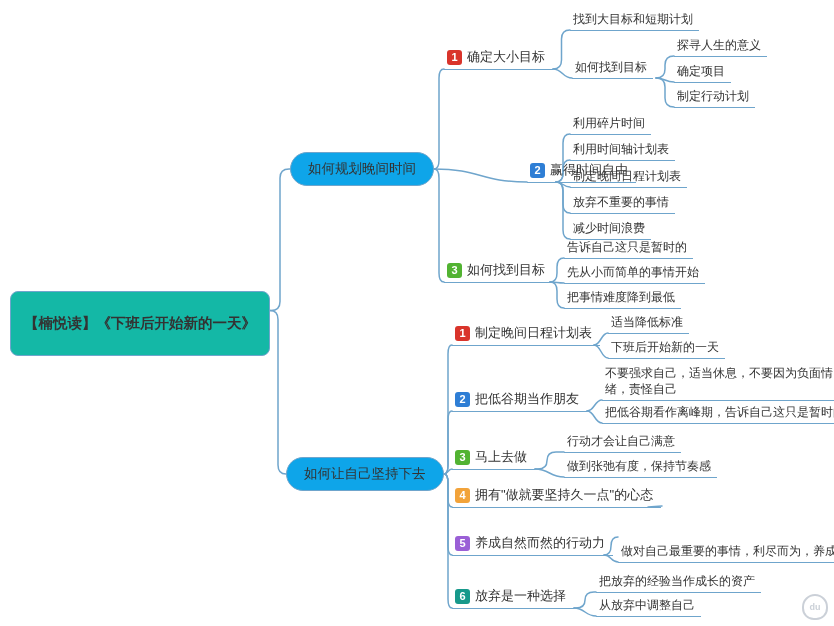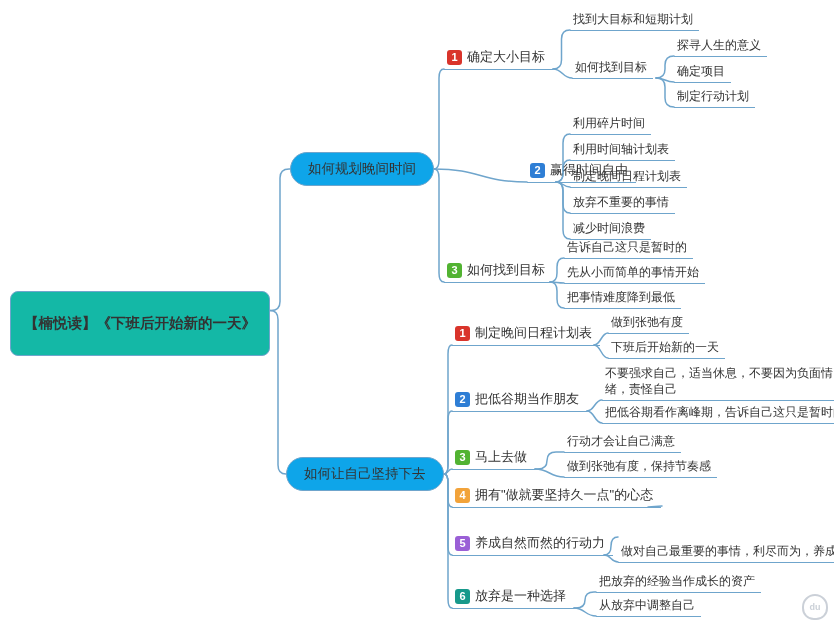--- a/index.html
+++ b/index.html
@@ -98,21 +98,21 @@
     <span>如何找到目标</span>
   </div>
   <div id="n-b1t3c1" class="node leaf" style="left:564px;top:237px">告诉自己这只是暂时的</div>
   <div id="n-b1t3c2" class="node leaf" style="left:564px;top:262px">先从小而简单的事情开始</div>
   <div id="n-b1t3c3" class="node leaf" style="left:564px;top:287px">把事情难度降到最低</div>
 
   <div id="n-b2t1" class="node topic" style="left:452px;top:322px">
     <span class="badge" style="background: rgb(217, 52, 43);">1</span>
     <span>制定晚间日程计划表</span>
   </div>
-  <div id="n-b2t1c1" class="node leaf" style="left:608px;top:312px">做到张弛有度</div>
+  <div id="n-b2t1c1" class="node leaf" style="left:608px;top:312px">适当降低标准</div>
   <div id="n-b2t1c2" class="node leaf" style="left:608px;top:337px">下班后开始新的一天</div>
 
   <div id="n-b2t2" class="node topic" style="left:452px;top:388px">
     <span class="badge" style="background: rgb(46, 126, 213);">2</span>
     <span>把低谷期当作朋友</span>
   </div>
   <div id="n-b2t2c1" class="node leaf wrap" style="left:602px;top:363px">不要强求自己，适当休息，不要因为负面情绪，责怪自己</div>
   <div id="n-b2t2c2" class="node leaf" style="left:602px;top:402px">把低谷期看作离峰期，告诉自己这只是暂时的</div>
 
   <div id="n-b2t3" class="node topic" style="left:452px;top:446px">

